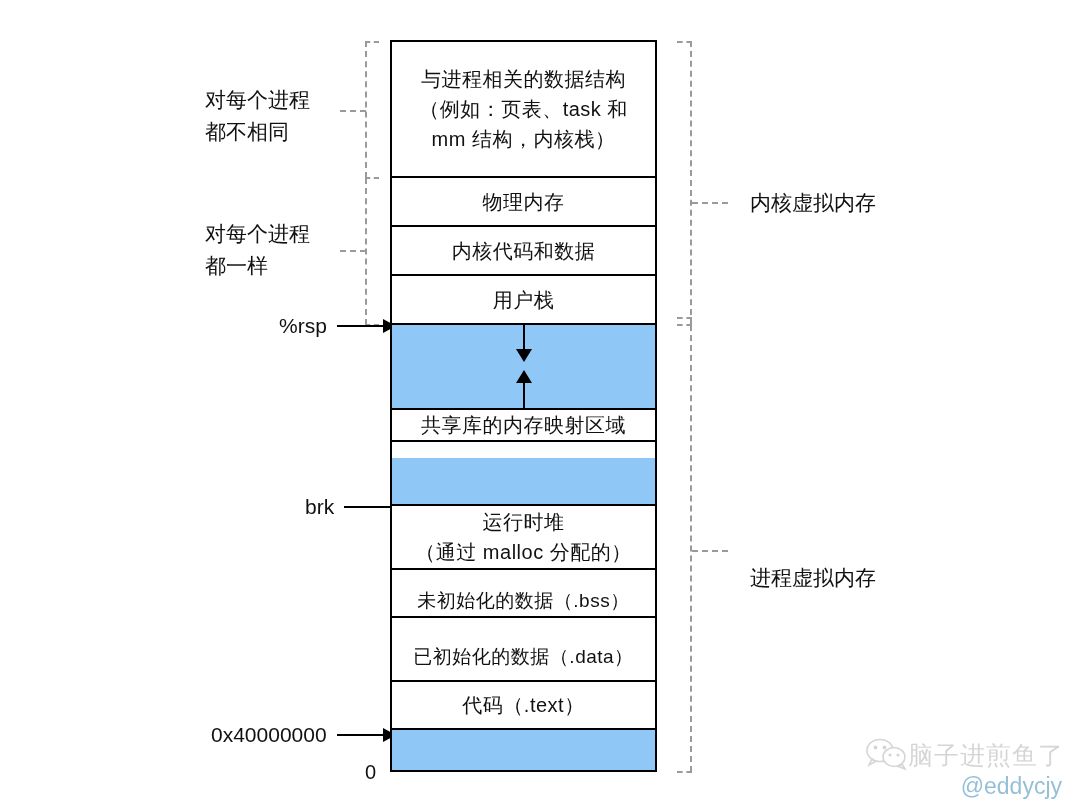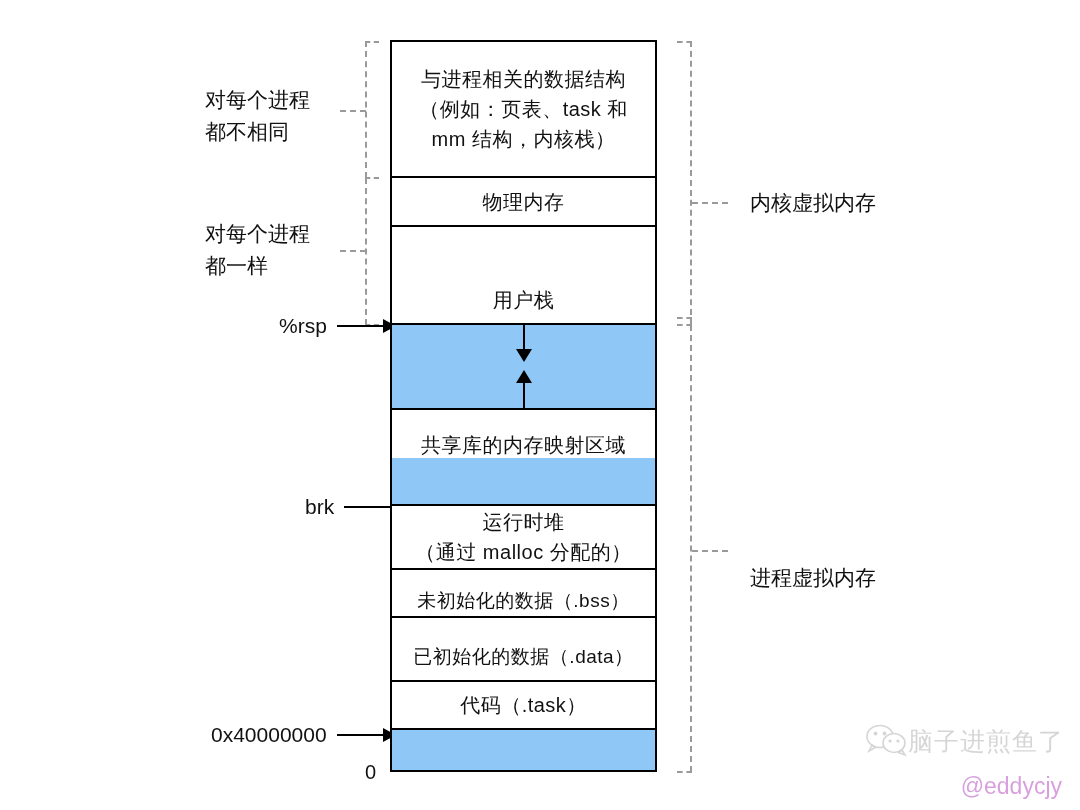--- a/index.html
+++ b/index.html
@@ -167,22 +167,22 @@
   }
   .wm-name {
     font-size: 25px;
     line-height: 30px;
     color: #9d9d9d;
     letter-spacing: 1px;
   }
   .wm-handle {
     font-size: 23px;
     line-height: 27px;
-    color: #a21caf;
-    margin-top: 15px;
+    color: #0369a1;
+    margin-top: 1px;
     margin-right: 2px;
   }
 </style>
 </head>
 <body>
 
 <div id="stage">
 
   <div class="bracket left-spine" style="left:365px; top:41px; width:1px; height:137px;"></div>
   <div class="cap" style="left:365px; top:41px; width:14px;"></div>
@@ -238,57 +238,60 @@
     <div class="seg" style="top:0px; height:136px;">
       <div class="seg-line">与进程相关的数据结构</div>
       <div class="seg-line">（例如：页表、task 和</div>
       <div class="seg-line">mm 结构，内核栈）</div>
     </div>
 
     <div class="seg" style="top:136px; height:49px;">
       <div class="seg-line">物理内存</div>
     </div>
 
+    <div class="seg" style="top:185px; height:49px;">
+      <div class="seg-line">内核代码和数据</div>
+    </div>
 
     <div class="seg" style="top:234px; height:49px;">
       <div class="seg-line">用户栈</div>
     </div>
 
     <div class="seg blue" style="top:283px; height:85px;">
       <div class="gap-arrow" style="top:0px; height:40px;">
         <div class="arrow-shaft" style="top:0px; height:26px;"></div>
         <div class="arrow-head down" style="top:24px;"></div>
       </div>
       <div class="gap-arrow" style="top:45px; height:40px;">
         <div class="arrow-head up" style="top:0px;"></div>
         <div class="arrow-shaft" style="top:13px; height:27px;"></div>
       </div>
     </div>
 
-    <div class="seg" style="top:388px; height:32px;">
+    <div class="seg" style="top:368px; height:32px;">
       <div class="seg-line">共享库的内存映射区域</div>
     </div>
 
     <div class="seg blue" style="top:416px; height:48px;"></div>
 
     <div class="seg" style="top:464px; height:64px;">
       <div class="seg-line">运行时堆</div>
       <div class="seg-line">（通过 malloc 分配的）</div>
     </div>
 
     <div class="seg" style="top:544px; height:32px;">
       <div class="seg-line small">未初始化的数据（.bss）</div>
     </div>
 
     <div class="seg" style="top:592px; height:48px;">
       <div class="seg-line small">已初始化的数据（.data）</div>
     </div>
 
     <div class="seg" style="top:640px; height:48px;">
-      <div class="seg-line">代码（.task）</div>
+      <div class="seg-line">代码（.text）</div>
     </div>
 
     <div class="seg blue last" style="top:688px; height:40px;"></div>
   </div>
 
   <div class="watermark">
     <div class="wm-row">
       <svg width="42" height="34" viewBox="0 0 42 34">
         <ellipse cx="14" cy="12.5" rx="13" ry="11" fill="none" stroke="#9d9d9d" stroke-width="1.6"></ellipse>
         <path d="M6 21 L3 27 L9.5 23.5 Z" fill="none" stroke="#9d9d9d" stroke-width="1.6"></path>

